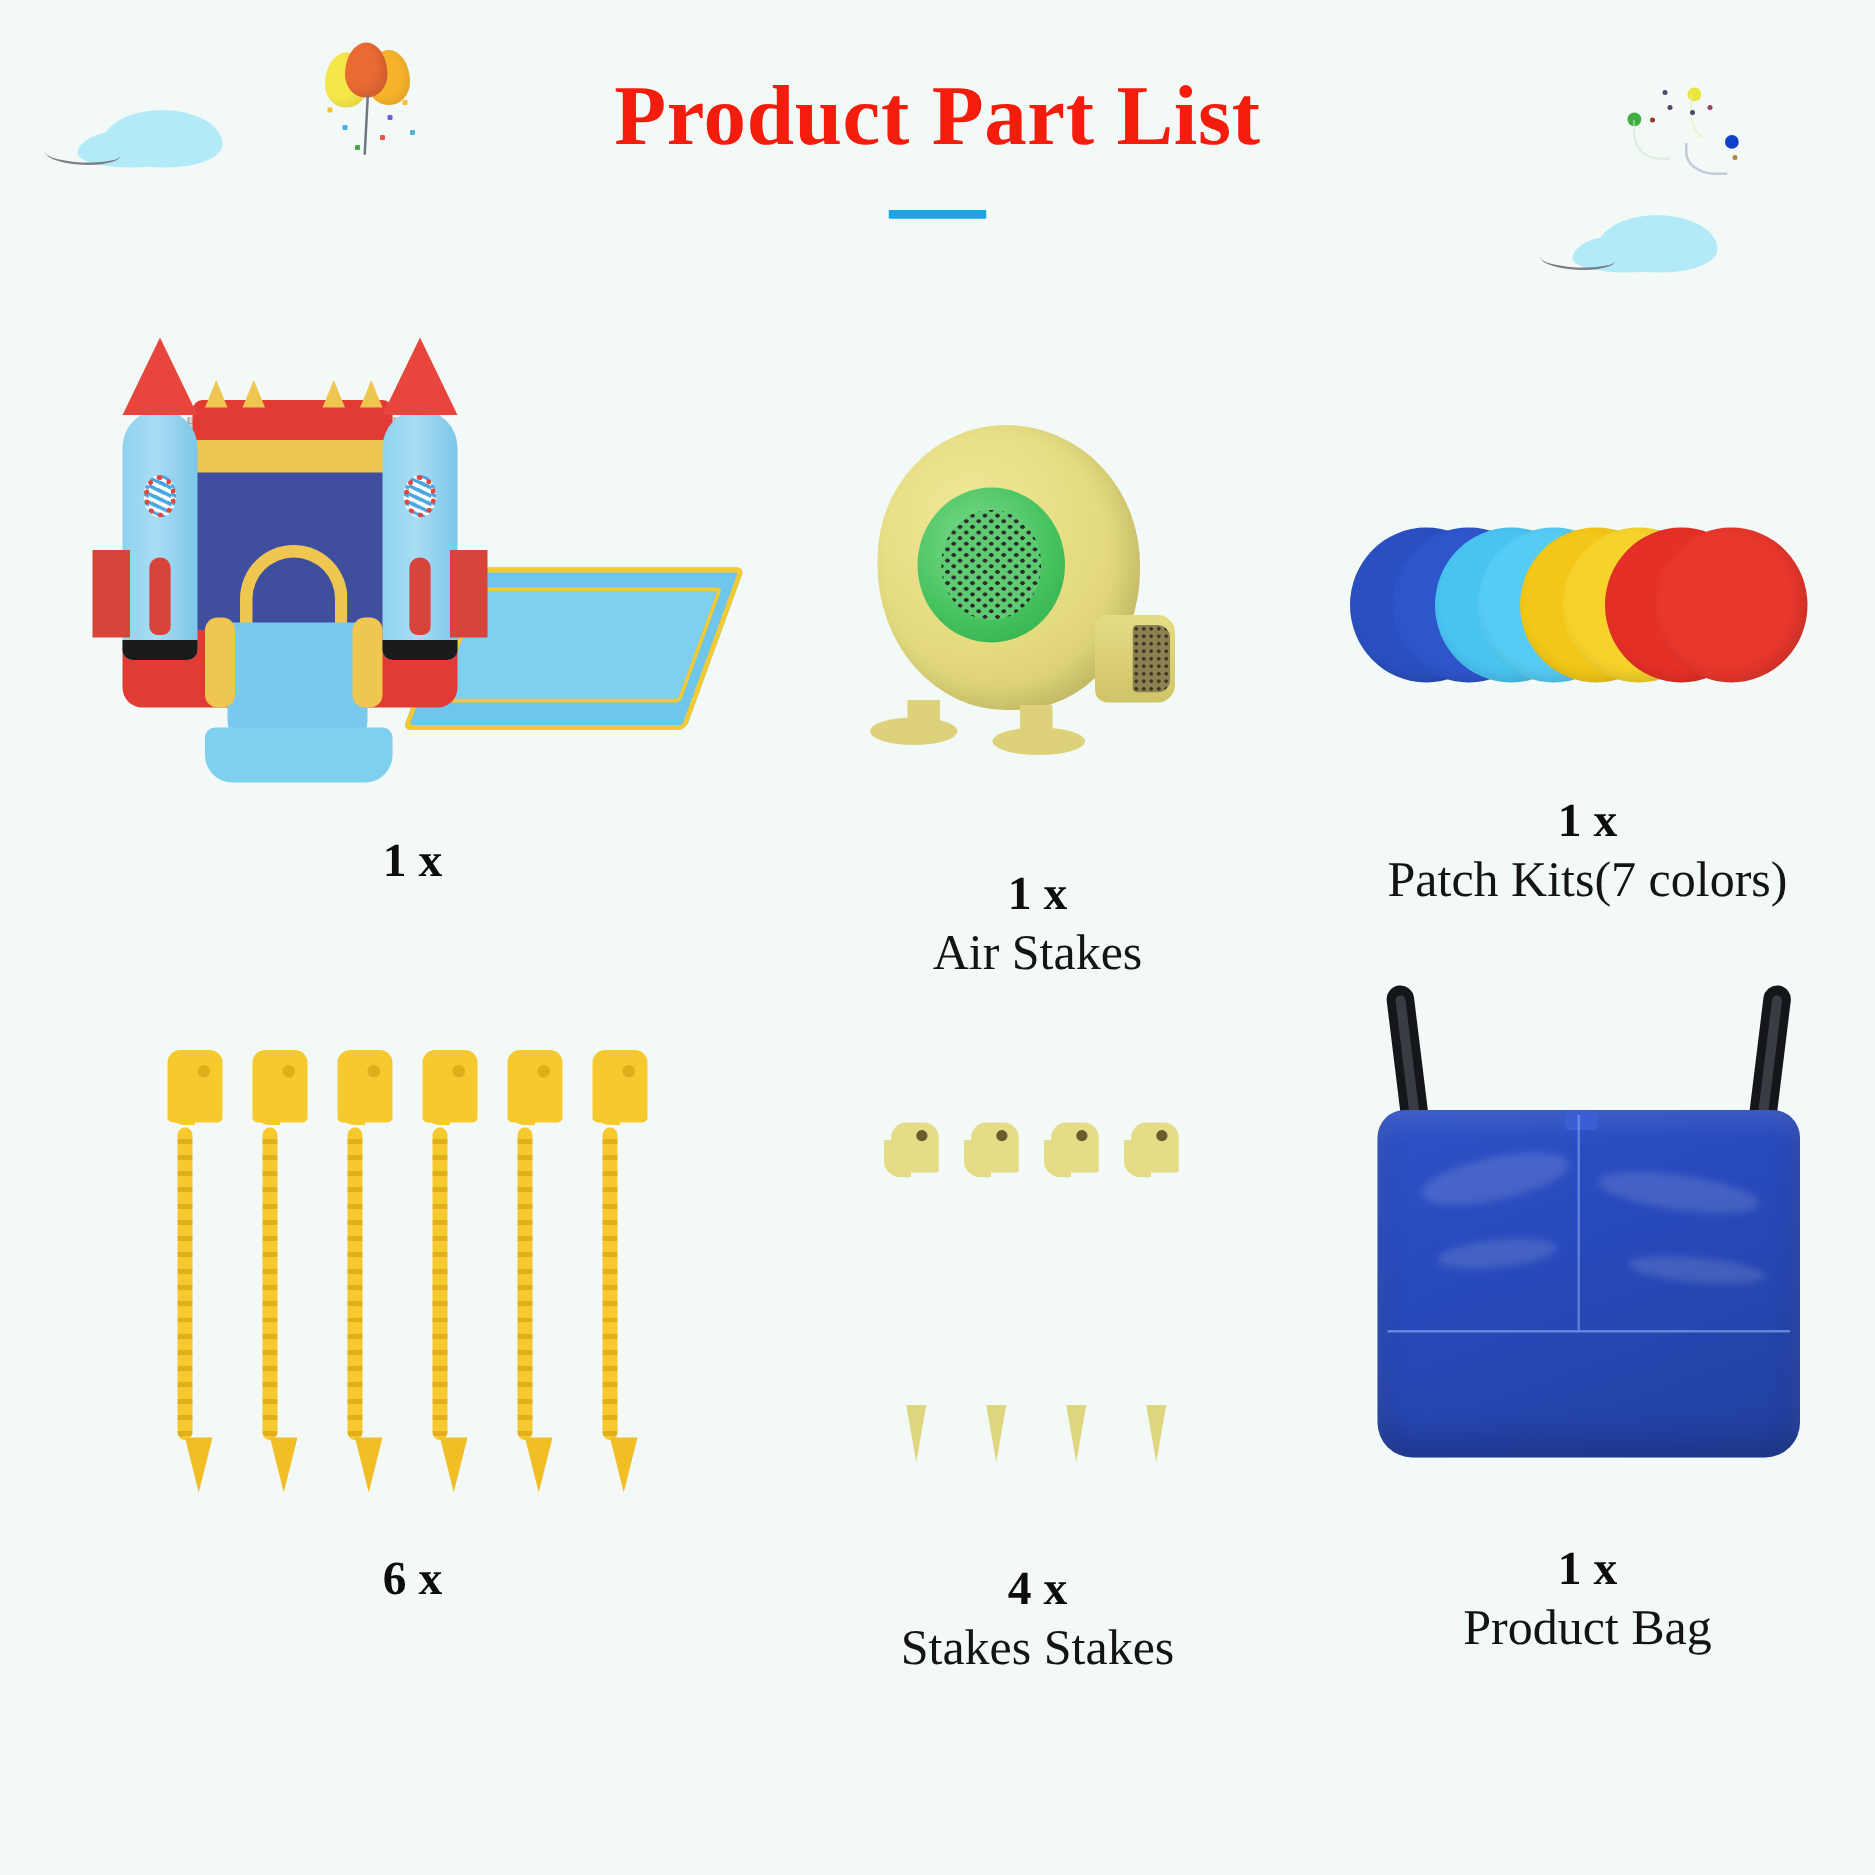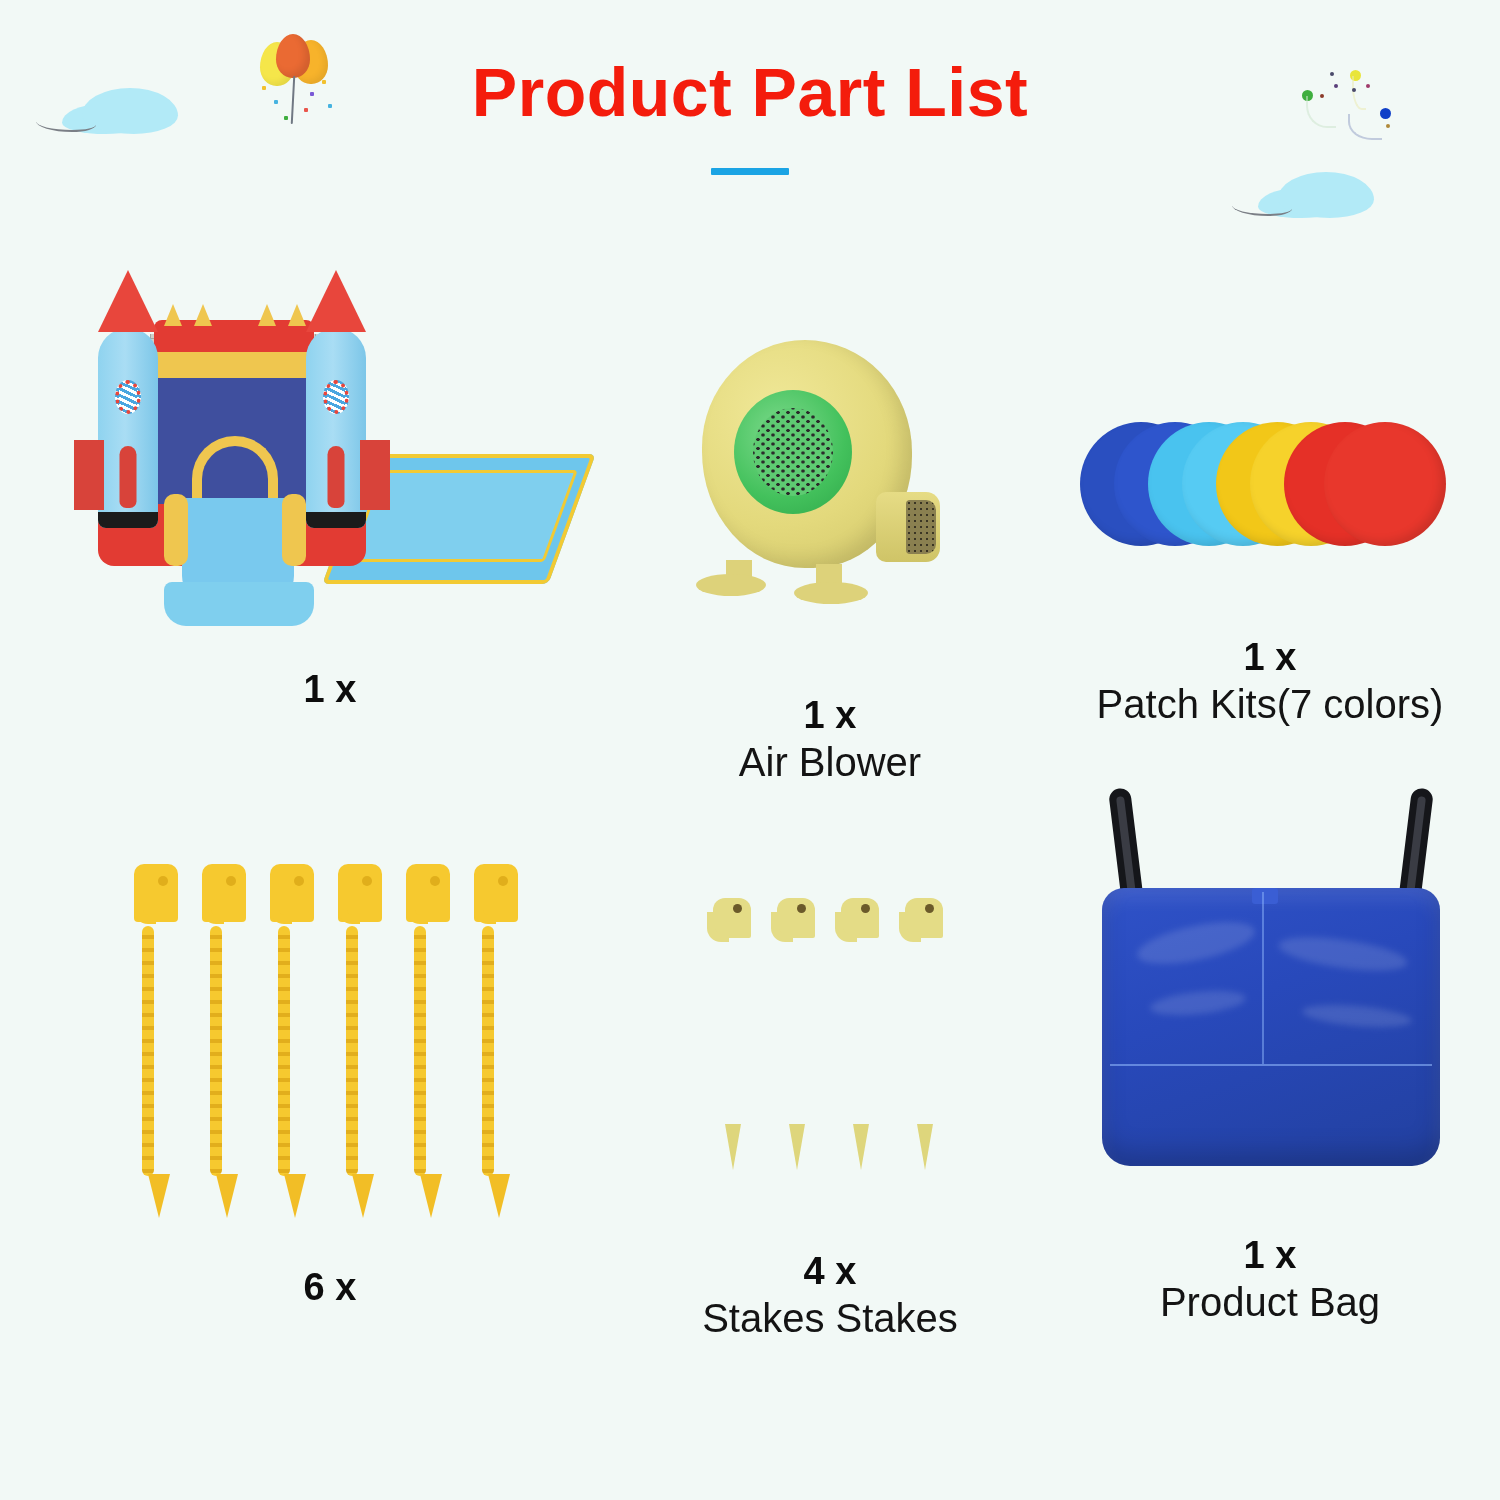--- a/index.html
+++ b/index.html
@@ -6,20 +6,21 @@
   html, body {
     width: 1500px; height: 1500px;
     background: #f2f9f6;
     font-family: "Liberation Sans", sans-serif;
     overflow: hidden;
   }
   #page {
     position: relative;
     width: 1500px; height: 1500px;
     background: #f2f9f6;
+    font-family: Liberation Serif, serif;
   }
 
   
   .cloud {
     position: absolute;
     background: #b2eaf7;
     border-radius: 50% 50% 46% 54% / 58% 60% 40% 42%;
     box-shadow: -28px 8px 0 -8px #b2eaf7;
   }
   .cloud::after {
@@ -404,42 +405,42 @@
       <div class="bl-outlet">
         <div class="bl-outlet-mesh"></div>
       </div>
       <div class="bl-neck" style="left:36px;  top:228px; width:26px; height:22px;"></div>
       <div class="bl-neck" style="left:126px; top:232px; width:26px; height:24px;"></div>
       <div class="bl-foot" style="left:6px;   top:242px; width:70px;"></div>
       <div class="bl-foot" style="left:104px; top:250px; width:74px;"></div>
     </div>
     <div class="caption" style="margin-top:52px;">
       <div class="qty">1 x</div>
-      <div class="name">Air Blower</div>
+      <div class="name">Air Stakes</div>
     </div>
   </div>
 
   <div class="item" style="left:1050px; top:284px; width:440px;">
     <div class="art" id="art-patch" style="margin:120px auto 0;">
       <div class="patch" style="left:0px;   background:#2a4fc0;"></div>
       <div class="patch" style="left:34px;  background:#2e55cc;"></div>
       <div class="patch" style="left:68px;  background:#49c3ef;"></div>
       <div class="patch" style="left:102px; background:#56cbf3;"></div>
       <div class="patch" style="left:136px; background:#f2c718;"></div>
       <div class="patch" style="left:170px; background:#f6d22b;"></div>
       <div class="patch" style="left:204px; background:#e53027;"></div>
       <div class="patch" style="left:244px; background:#e8372c;"></div>
     </div>
     <div class="caption" style="margin-top:52px;">
       <div class="qty">1 x</div>
       <div class="name">Patch Kits(7 colors)</div>
     </div>
   </div>
 
-  <div class="item" style="left:50px; top:864px; width:560px;">
+  <div class="item" style="left:50px; top:840px; width:560px;">
     <div class="art" id="art-pstakes" style="margin:0 auto;">
       <div class="pstake" style="left:14px;">
         <div class="pstake-head"></div>
         <div class="pstake-hook"></div>
         <div class="pstake-hole"></div>
         <div class="pstake-shaft"></div>
         <div class="pstake-serr"></div>
         <div class="pstake-tip"></div>
       </div>
       <div class="pstake" style="left:82px;">

